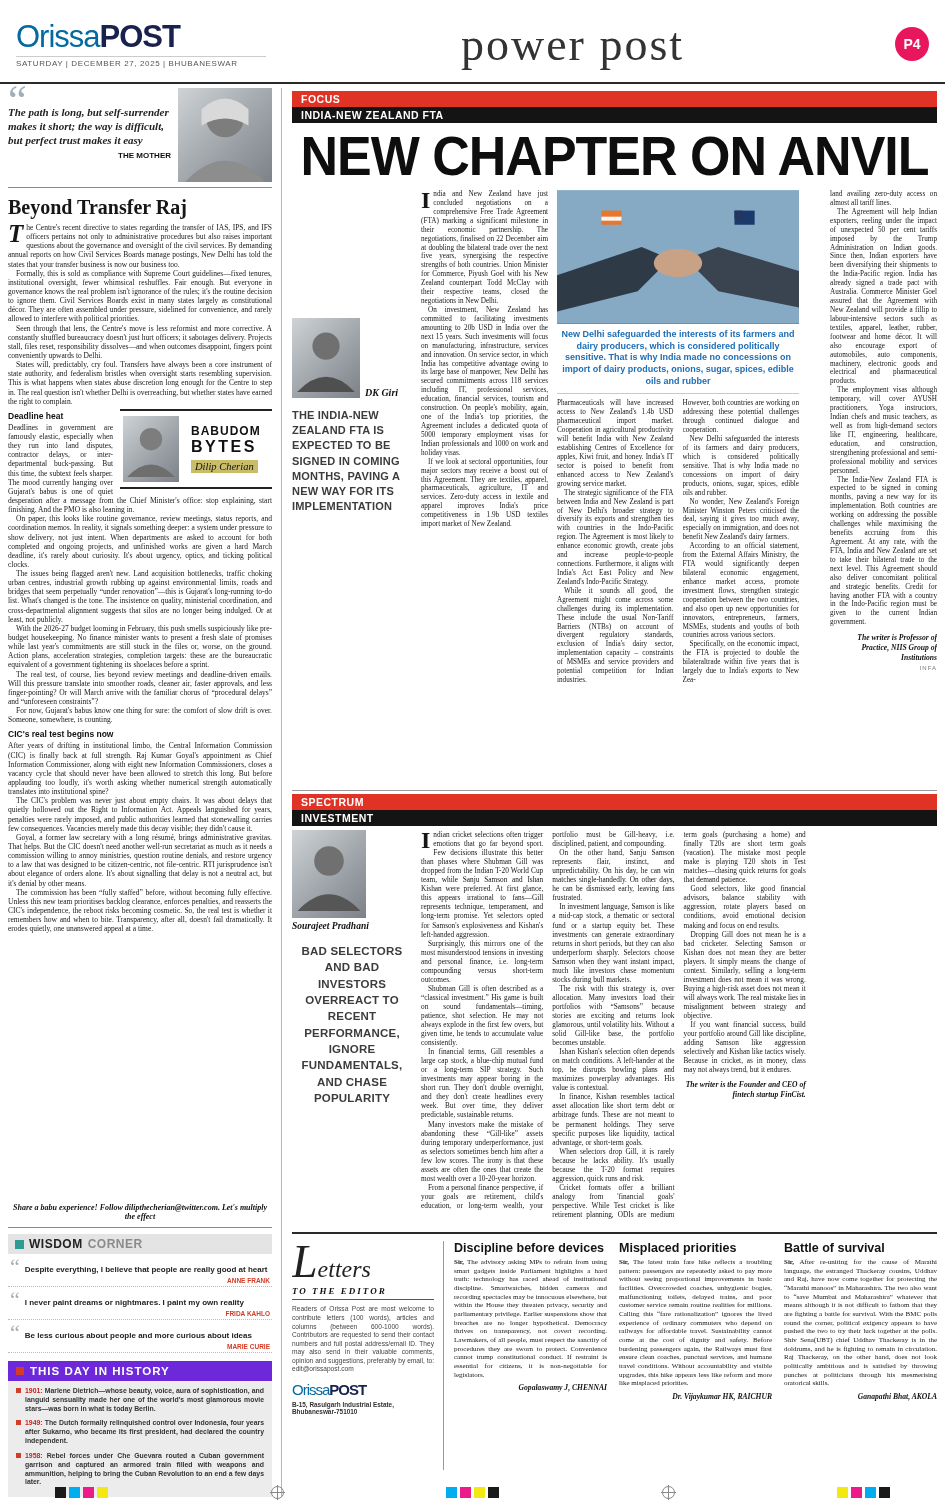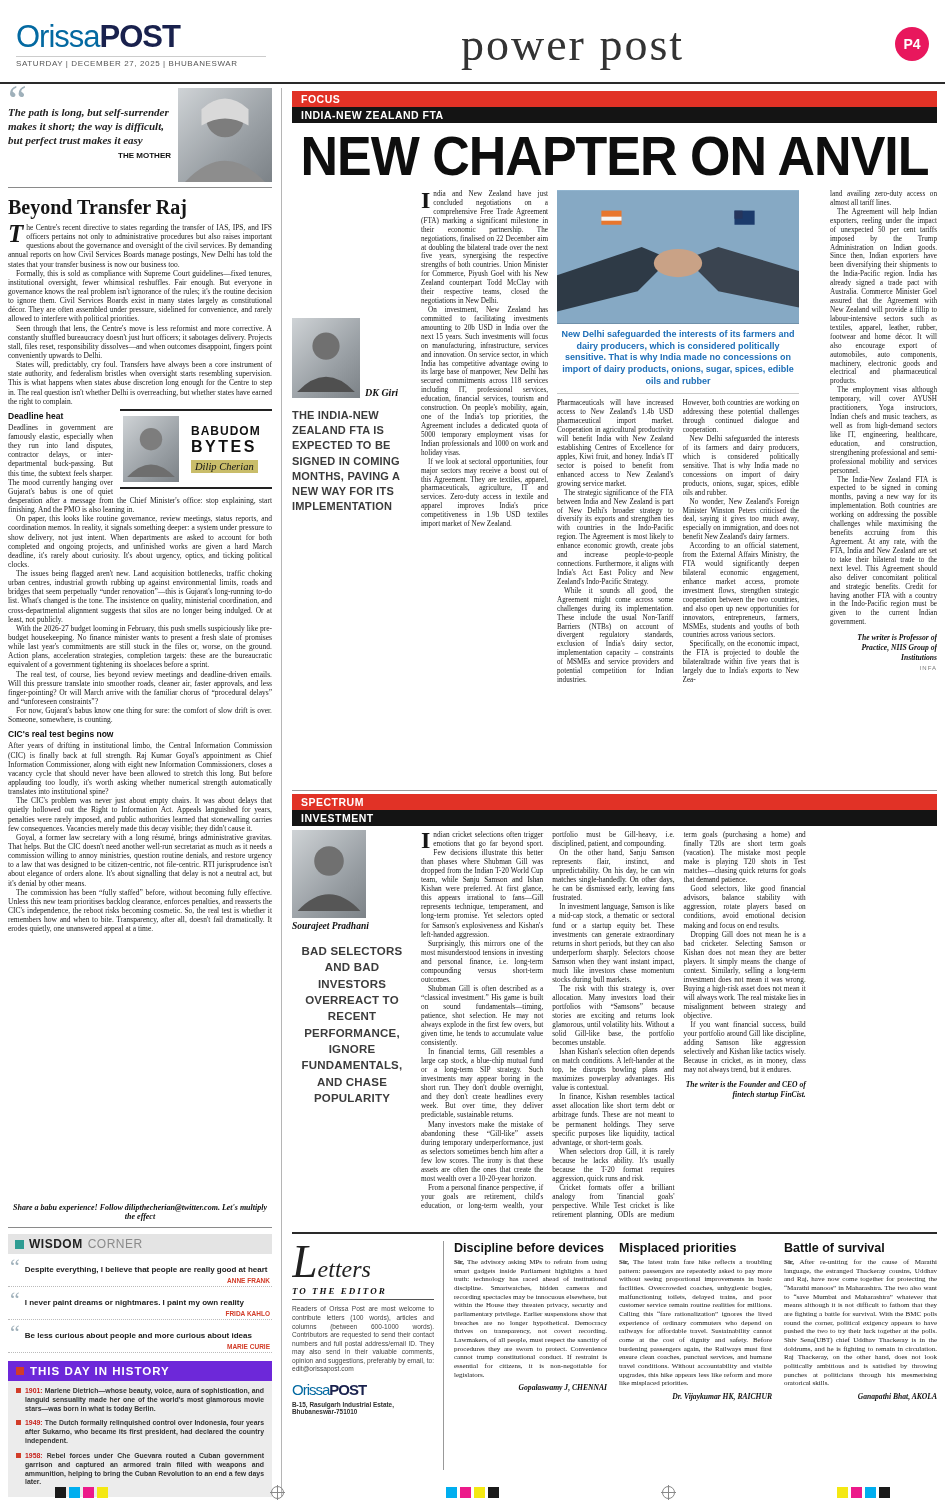--- a/index.html
+++ b/index.html
@@ -57,21 +57,21 @@
   .babudom-author { font-style:italic; font-family:"Liberation Serif", serif; font-size:10.5px;
                     background:#c9bd6a; display:inline-block; padding:1px 4px; margin-top:3px; }
   .share-line { font-family:"Liberation Serif", serif; font-style:italic; font-weight:bold;
                 font-size:8px; text-align:center; padding:4px 0 6px; border-bottom:1px solid #8a8a8a; }
 
   
   .wisdom { margin-top:6px; }
   .wisdom-header { background:#e4e4e4; padding:3px 7px; display:flex; align-items:center; gap:5px; }
   .wisdom-sq { width:9px; height:9px; background:#2e9c93; flex:none; }
   .wisdom-main { font-weight:bold; font-size:12px; letter-spacing:.5px; color:#222; }
-  .wisdom-sub { font-size:12px; color:#8b8b8b; letter-spacing:.5px; }
+  .wisdom-sub { font-size:12px; color:#8b8b8b; letter-spacing:.5px;font-weight:bold; }
   .wisdom-quote { display:flex; gap:5px; padding:4px 2px 2px; border-bottom:1px dotted #bbb; }
   .wq-mark::before { content:"\201C"; font-family:"Liberation Serif", serif; font-size:22px;
                      color:#9fb0ba; line-height:.8; }
   .wq-body { flex:1; }
   .wq-text { font-size:8px; font-weight:bold; color:#222; line-height:1.25; }
   .wq-author { text-align:right; font-size:6.5px; font-weight:bold; color:#d23c28; margin-top:1px; }
 
   
   .history { margin-top:8px; }
   .history-header { background:#6d28d9; color:#fff; font-weight:bold; font-size:11.5px;

